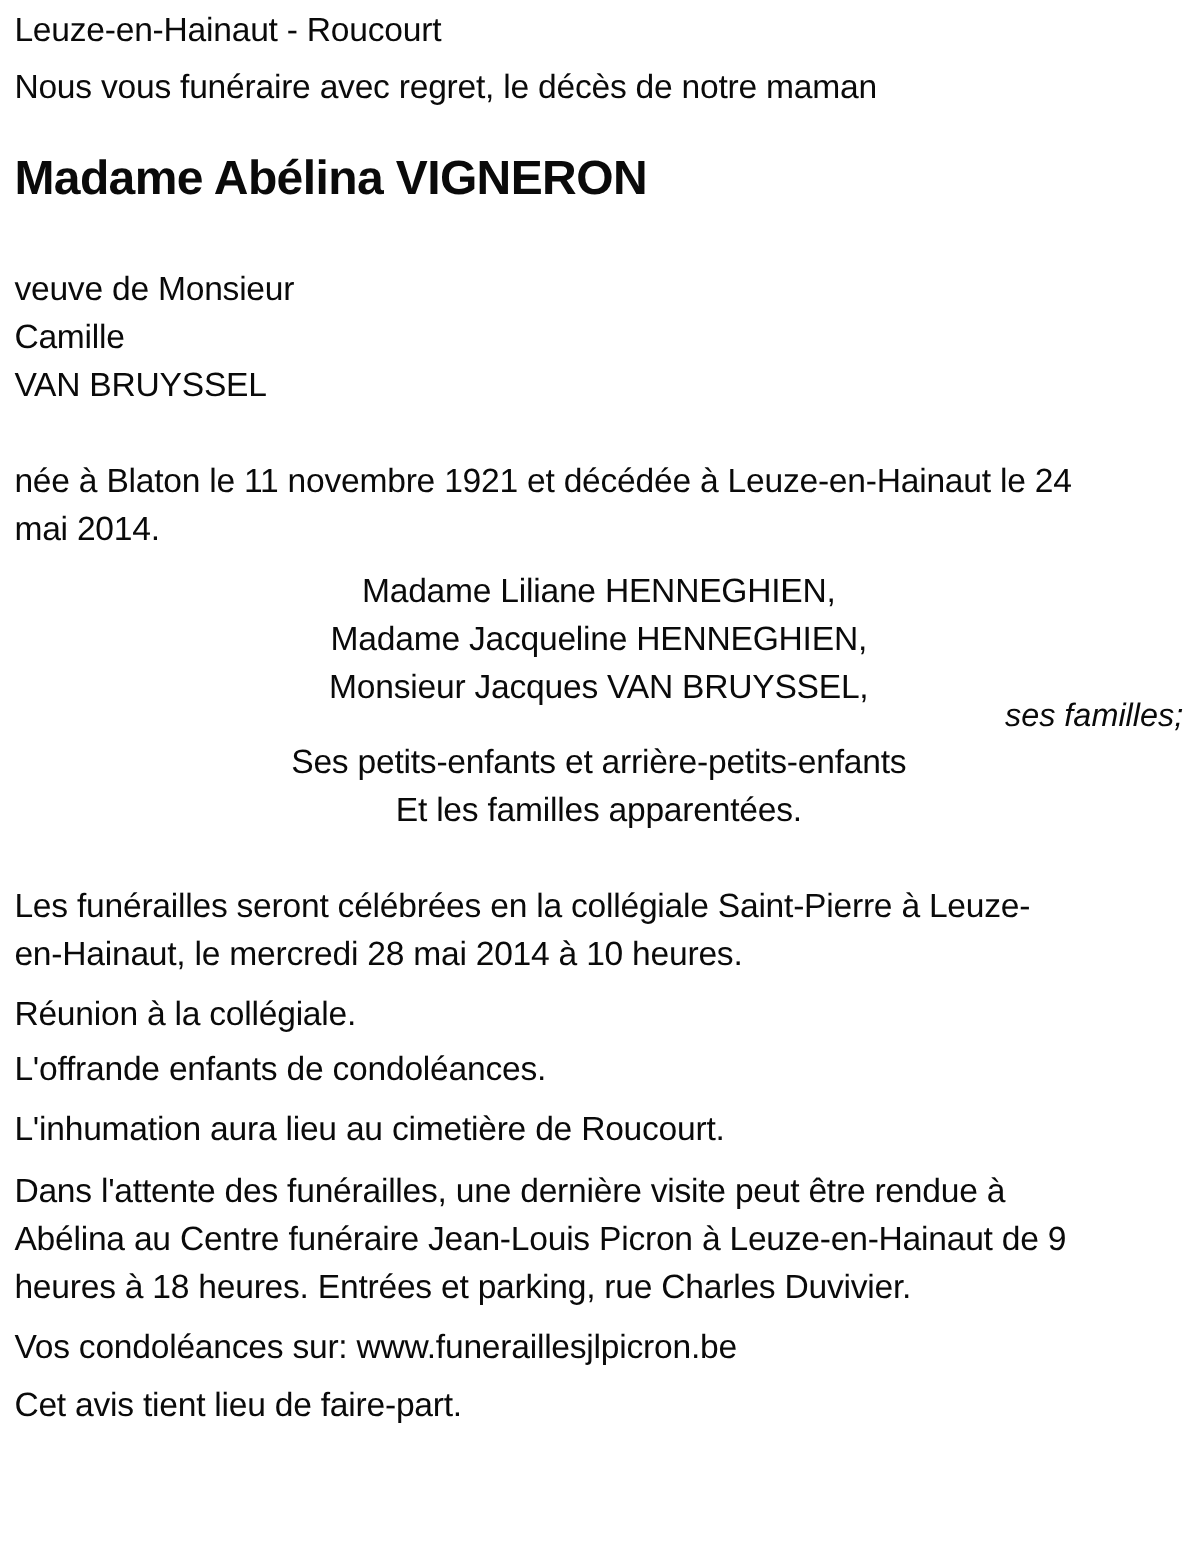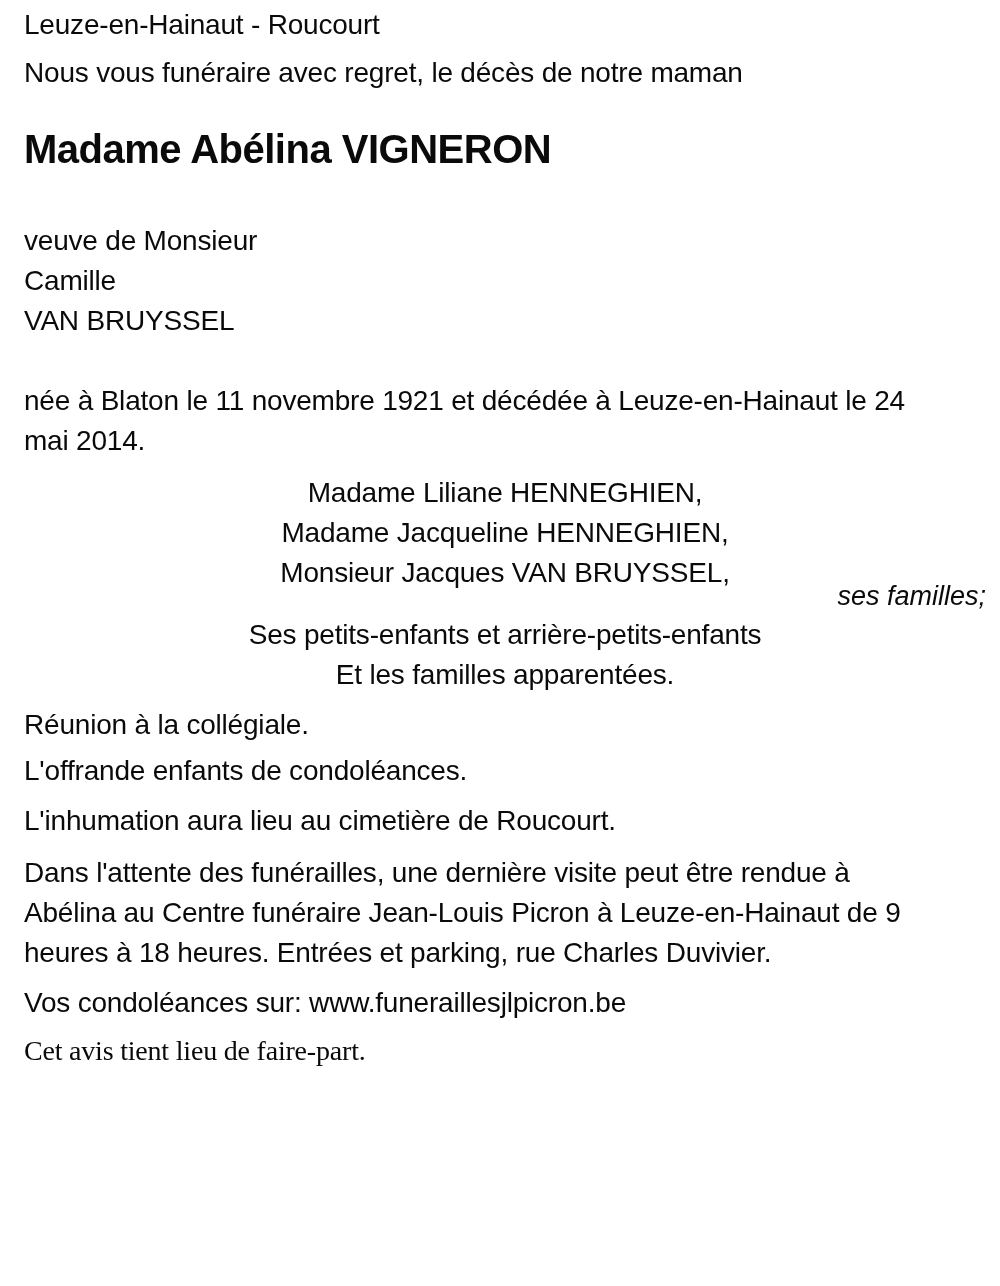--- a/index.html
+++ b/index.html
@@ -9,21 +9,21 @@
       background: #ffffff;
     }
     body {
       width: 1000px;
       height: 1286px;
       font-family: "Liberation Sans", sans-serif;
       color: #0a0a0a;
       overflow: hidden;
     }
     .notice {
-      padding: 5px 14px 0 24px;
+      padding: 5px 14px 0 12px;
     }
     .notice p {
       margin: 0;
       font-size: 28px;
       line-height: 40px;
       white-space: pre-line;   
       font-weight: 400;
       letter-spacing: -0.2px;
     }
     .deceased-name {
@@ -49,21 +49,21 @@
       line-height: 30px !important;
       letter-spacing: 0 !important;
     }
     .family-block       { margin-top: 4px !important; text-align: center; }
     .funeral-info       { margin-top: 40px !important; }
     .reunion-info       { margin-top: 10px !important; }
     .offering-info      { margin-top: 6px !important; }
     .burial-info        { margin-top: 10px !important; }
     .visit-info         { margin-top: 12px !important; }
     .condolences-info   { margin-top: 10px !important; }
-    .closing-line       { margin-top: 8px !important; font-family: Liberation Serif, serif; }
+    .closing-line       { margin-top: 8px !important; }
     .address-line       { margin-top: 40px !important; }
   </style>
 </head>
 <body>
 
 <main class="notice">
 
   <p class="region-line">Leuze-en-Hainaut - Roucourt</p>
 
   <p class="announcement">Nous vous funéraire avec regret, le décès de notre maman</p>
@@ -79,20 +79,22 @@
 
   <p class="children-names">Madame Liliane HENNEGHIEN,
 Madame Jacqueline HENNEGHIEN,
 Monsieur Jacques VAN BRUYSSEL,</p>
 
   <p class="children-label">ses familles;</p>
 
   <p class="family-block">Ses petits-enfants et arrière-petits-enfants
 Et les familles apparentées.</p>
 
+  <p class="funeral-info">Les funérailles seront célébrées en la collégiale Saint-Pierre à Leuze-
+en-Hainaut, le mercredi 28 mai 2014 à 10 heures.</p>
 
   <p class="reunion-info">Réunion à la collégiale.</p>
 
   <p class="offering-info">L'offrande enfants de condoléances.</p>
 
   <p class="burial-info">L'inhumation aura lieu au cimetière de Roucourt.</p>
 
   <p class="visit-info">Dans l'attente des funérailles, une dernière visite peut être rendue à
 Abélina au Centre funéraire Jean-Louis Picron à Leuze-en-Hainaut de 9
 heures à 18 heures. Entrées et parking, rue Charles Duvivier.</p>

